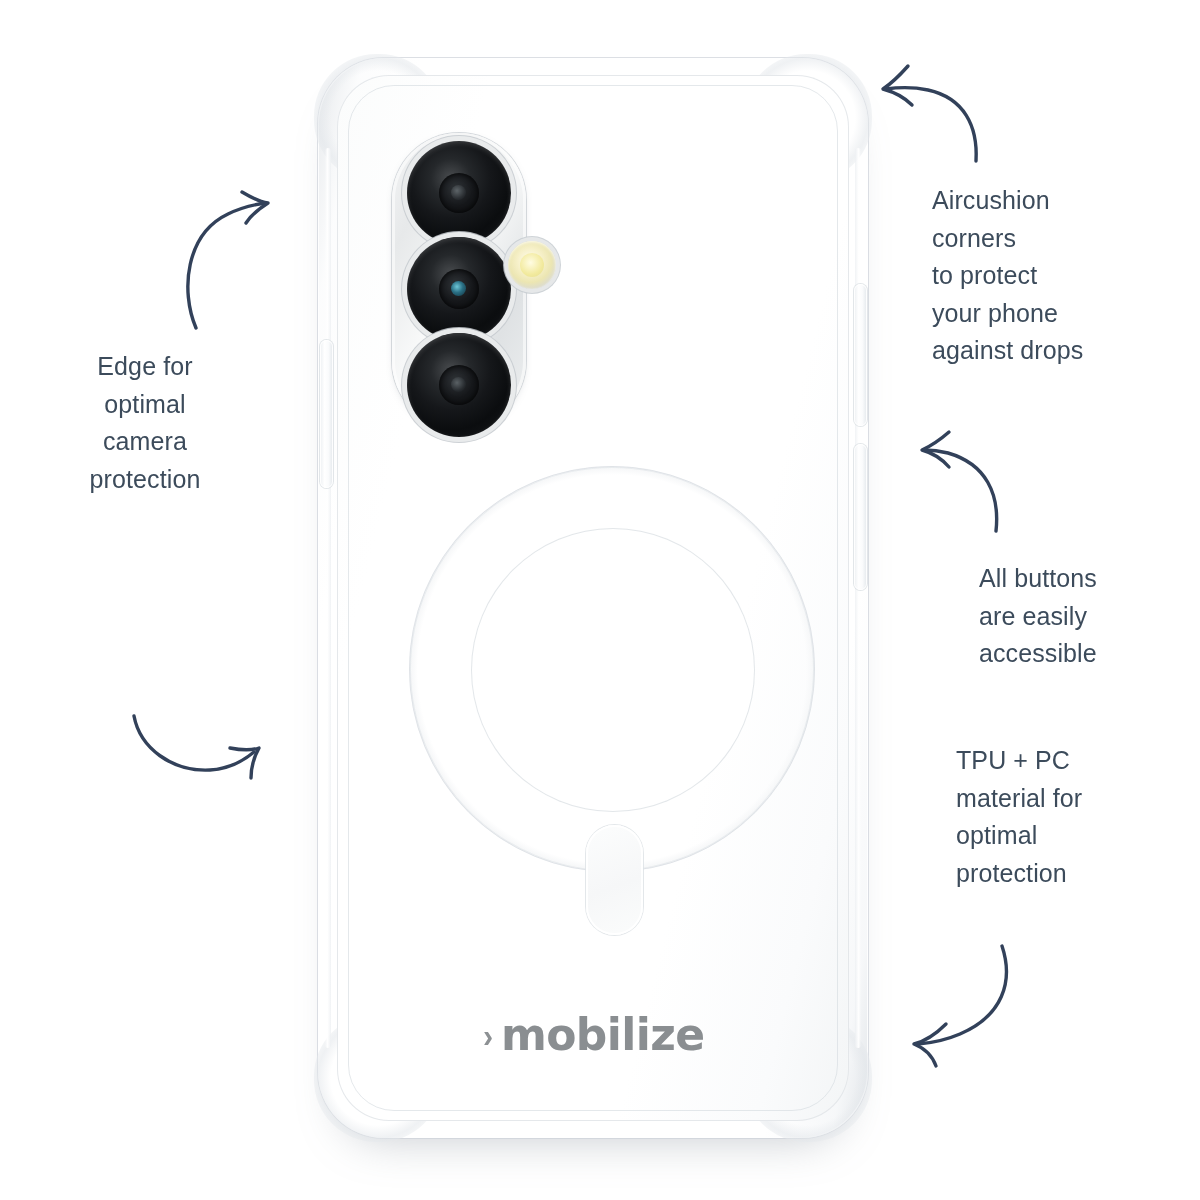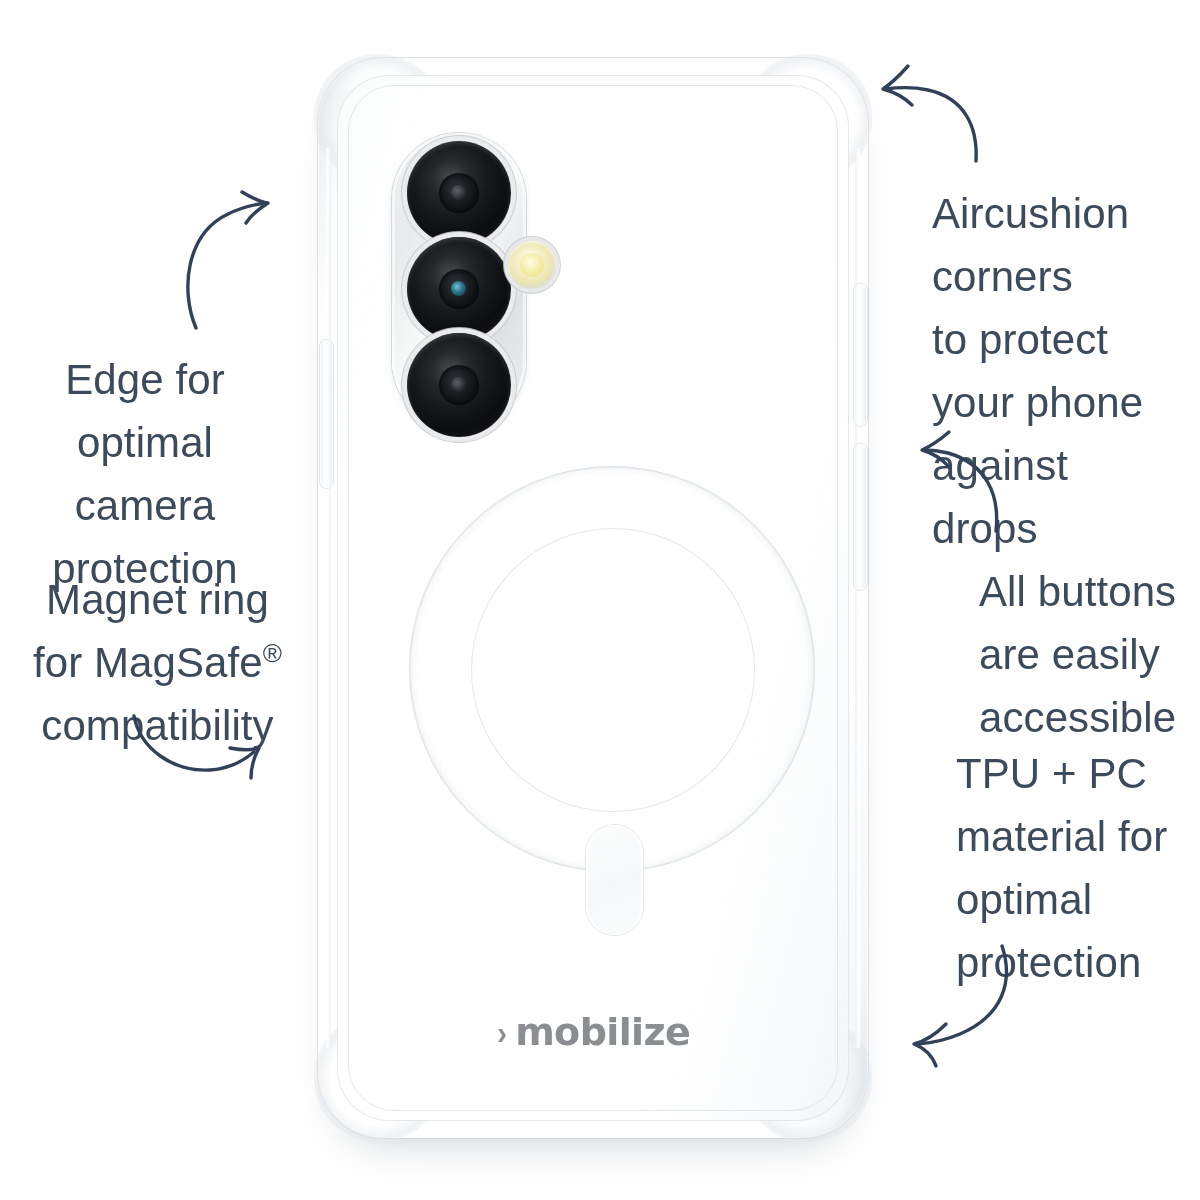--- a/index.html
+++ b/index.html
@@ -13,21 +13,21 @@
     height: 1200px;
     background: #ffffff;
     overflow: hidden;
     font-family: "Liberation Sans", sans-serif;
   }
 
   
   .callout {
     position: absolute;
     color: #3c4b5b;
-    font-size: 42px;
+    font-size: 25px;
     line-height: 1.50;
     font-weight: 400;
     letter-spacing: 0.1px;
     white-space: pre-line;
   }
   .callout.right { text-align: left; }
   .callout.left  { text-align: center; }
 
   #callout-edge      { left: 20px;  top: 348px; width: 250px; }
   #callout-magnet    { left: 20px;  top: 568px; width: 275px; }
@@ -332,21 +332,21 @@
     gap: 7px;
   }
   #brand-chevron {
     font-size: 37px;
     font-weight: 700;
     color: #8d9194;
     line-height: 1;
     transform: scaleX(0.82) scaleY(0.92);
   }
   #brand-wordmark {
-    font-size: 38px;
+    font-size: 44px;
     font-weight: 700;
     color: #8a8e91;
     letter-spacing: -0.6px;
     line-height: 1;
     font-family: "DejaVu Sans", sans-serif;
   }
 </style>
 </head>
 <body>
 
@@ -403,23 +403,20 @@
     <div class="side-button" id="btn-left-side"></div>
     <div class="side-button" id="btn-volume"></div>
     <div class="side-button" id="btn-power"></div>
   </div>
 
   <div class="callout left" id="callout-edge">Edge for
 optimal
 camera
 protection</div>
 
-  <div class="callout left" id="callout-magnet"><span>Magnet ring
-for MagSafe</span><span class="sup">®</span><span>
-compatibility</span></div>
 
   <div class="callout right" id="callout-aircush">Aircushion
 corners
 to protect
 your phone
 against drops</div>
 
   <div class="callout right" id="callout-buttons">All buttons
 are easily
 accessible</div>

